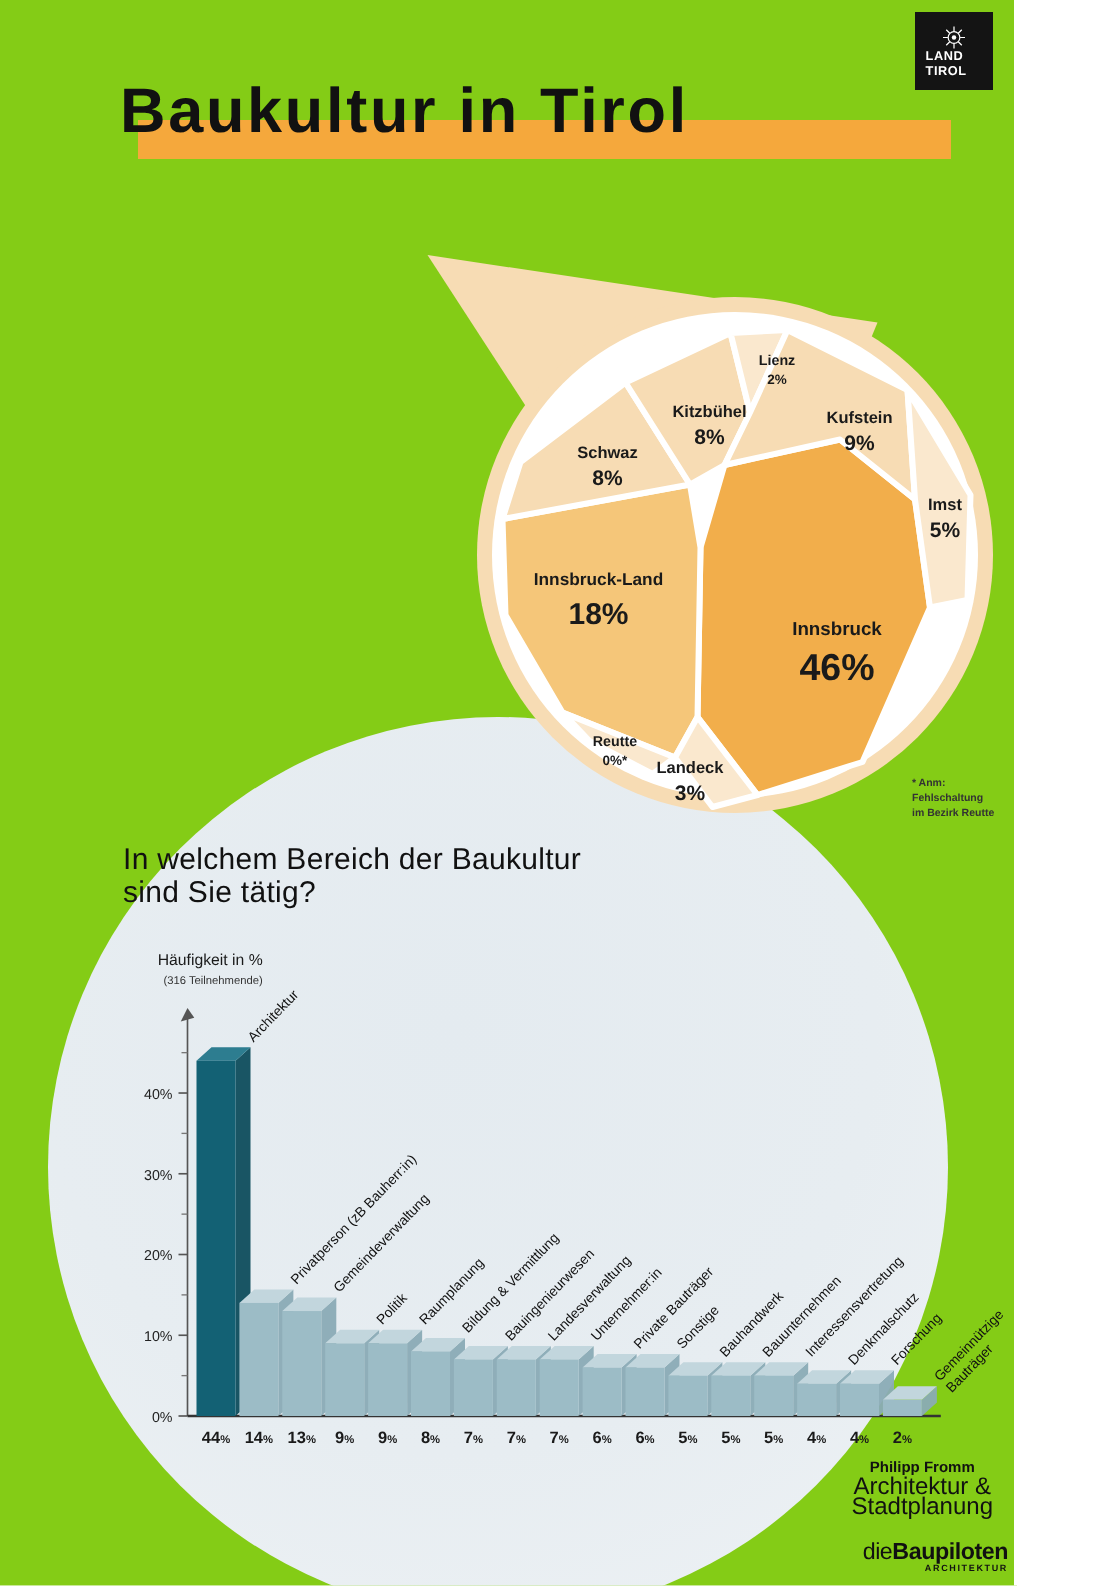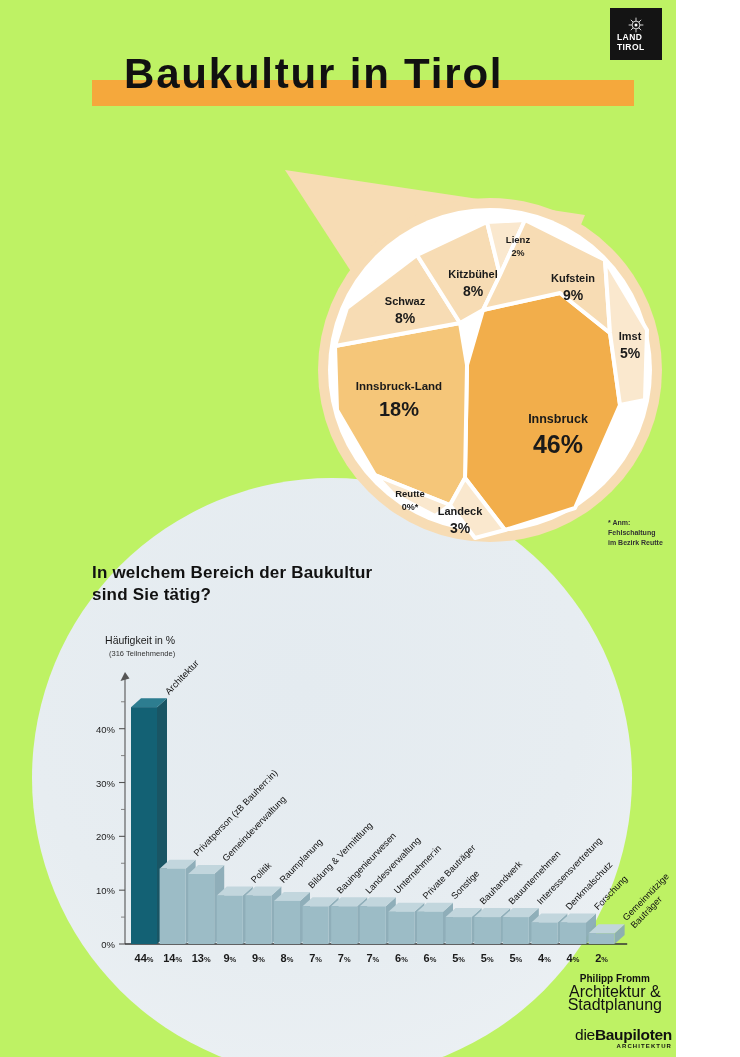--- a/index.html
+++ b/index.html
@@ -5,21 +5,21 @@
   * { box-sizing: border-box; margin: 0; padding: 0; }
   html, body {
     width: 740px; height: 1057px;
     background: #ffffff;
     font-family: "Liberation Sans", sans-serif;
     overflow: hidden;
   }
   #page {
     position: relative;
     width: 676px; height: 1057px;
-    background: #bef264;
+    background: #84cc16;
   }
 
   
   .bg-circle-blue {
     position: absolute;
     left: 32px; top: 478px;
     width: 600px; height: 600px;
     border-radius: 50%;
     background: radial-gradient(circle at 45% 35%, #e4ebf0 0%, #e7edf1 55%, #eef2f5 100%);
     z-index: 0;
@@ -60,21 +60,20 @@
     background: #F5A83C;
   }
   .title-text {
     position: absolute;
     left: 80px; top: 2px;
     font-size: 42px;
     font-weight: bold;
     letter-spacing: 1.8px;
     color: #111111;
     white-space: nowrap;
-    margin-left: 44px;
   }
 
   .sub-wrap {
     position: absolute;
     left: 0; top: 126px;
     width: 740px; height: 50px;
     z-index: 5;
   }
   .sub-bar {
     position: absolute;
@@ -112,24 +111,24 @@
     font-size: 7px;
     line-height: 10px;
     color: #333;
     z-index: 5;
     font-weight: bold;
   }
 
   
   .question {
     position: absolute;
-    left: 92px; top: 562px;
+    left: 82px; top: 562px;
     z-index: 4;
-    font-size: 17px;
-    font-weight: bold;
+    font-size: 20px;
+    font-weight: normal;
     color: #111;
     line-height: 22px;
     letter-spacing: 0.2px;
   }
   .axis-title {
     position: absolute;
     left: 86px; top: 634px;
     z-index: 4;
     font-size: 10.5px;
     color: #1a1a1a;

